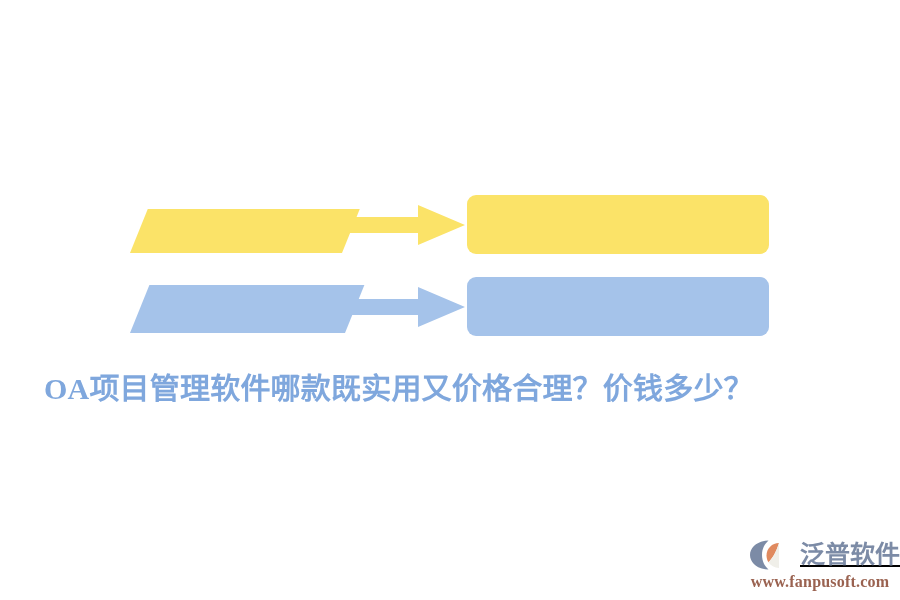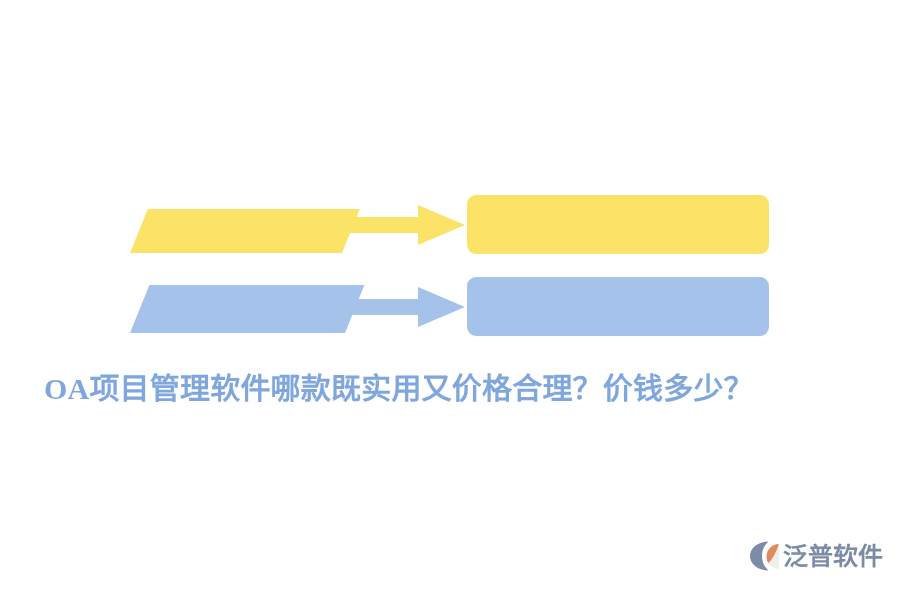--- a/index.html
+++ b/index.html
@@ -103,23 +103,23 @@
   
   .logo {
     position: absolute;
     right: 8px;
     bottom: 12px;
     width: 144px;
     height: 58px;
   }
   .logo-top {
     display: flex;
-    align-items: center;
     height: 34px;
-    gap: 1px;
+    gap: 18px;
+    text-decoration: underline;
   }
   .logo-mark {
     width: 34px;
     height: 32px;
     flex: 0 0 34px;
     position: relative;
   }
   .logo-mark svg { display: block; }
   .logo-name {
     font-family: "Liberation Sans", "DejaVu Sans", sans-serif;
@@ -191,15 +191,16 @@
     <div class="logo-top">
       <span class="logo-mark">
         <svg width="34" height="32" viewBox="0 0 34 32" aria-hidden="true">
           <path d="M20.5 1.5 C10 1.5 2 8 2 16 C2 24 10 30.5 20.5 30.5 C16.5 27 14 22 14 16 C14 10 16.5 5 20.5 1.5 Z" fill="#7c8ba6"></path>
           <path d="M31 4 C24 4 18.5 9.5 18.5 16.5 C18.5 19 19.2 21.3 20.4 23.2 C24.5 19.5 28.5 12.5 31 4 Z" fill="#e08a5f"></path>
           <path d="M31 4 C28.5 12.5 24.5 19.5 20.4 23.2 C22.6 26.5 26.5 28.8 31 29 Z" fill="#f0efe9"></path>
         </svg>
       </span>
       <span class="logo-name">泛普软件</span>
     </div>
+    <div class="logo-url">www.fanpusoft.com</div>
   </div>
 
 </div>
 
 </body></html>

